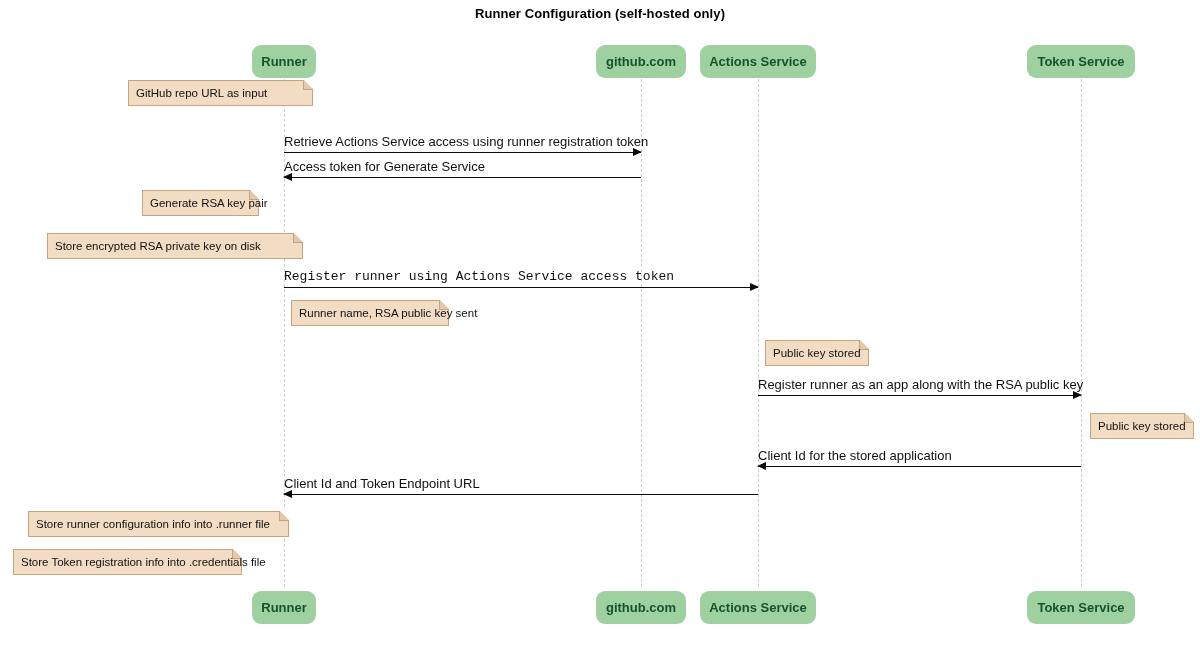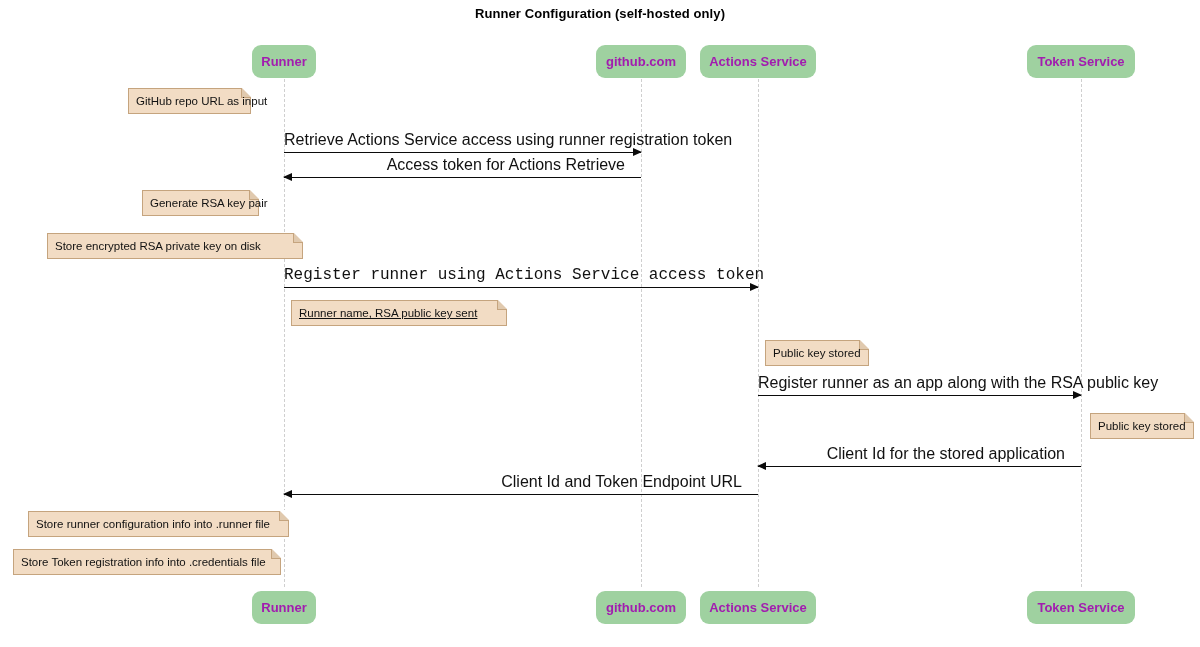--- a/index.html
+++ b/index.html
@@ -42,21 +42,21 @@
   .participant {
     position: absolute;
     height: 33px;
     background: #9FD1A0;
     border-radius: 9px;
     display: flex;
     align-items: center;
     justify-content: center;
     font-size: 13px;
     font-weight: bold;
-    color: #a21caf;
+    color: #14532d;
     box-sizing: border-box;
     padding: 0 13px;
     white-space: nowrap;
   }
   
   .note {
     position: absolute;
     background: #F2DCC4;
     border: 1px solid #C5A47E;
     box-sizing: border-box;
@@ -119,23 +119,23 @@
     border-left: 9px solid #0b0b0b;
   }
   .msg.to-left .head {
     left: -1px;
     border-right: 9px solid #0b0b0b;
   }
   .msg .label {
     position: absolute;
     bottom: 4px;
     left: 0;
-    right: 16px;
-    text-align: right;
-    font-size: 16px;
+    right: 10px;
+    text-align: left;
+    font-size: 13px;
     color: #111111;
     white-space: nowrap;
   }
 </style>
 </head>
 <body>
 
 <div id="diagram">
 
   <div class="title">Runner Configuration (self-hosted only)</div>
@@ -176,21 +176,21 @@
     </div>
   <div id="messages">
       <div class="msg to-right" style="left: 284px; width: 357px; top: 152px;">
         <div class="line"></div>
         <div class="head"></div>
         <div class="label">Retrieve Actions Service access using runner registration token</div>
       </div>
       <div class="msg to-left" style="left: 284px; width: 357px; top: 177px;">
         <div class="line"></div>
         <div class="head"></div>
-        <div class="label">Access token for Actions Retrieve</div>
+        <div class="label">Access token for Generate Service</div>
       </div>
       <div class="msg to-right" style="left: 284px; width: 474px; top: 287px; font-family: Liberation Mono, monospace;">
         <div class="line"></div>
         <div class="head"></div>
         <div class="label">Register runner using Actions Service access token</div>
       </div>
       <div class="msg to-right" style="left: 758px; width: 323px; top: 395px;">
         <div class="line"></div>
         <div class="head"></div>
         <div class="label">Register runner as an app along with the RSA public key</div>
@@ -200,47 +200,47 @@
         <div class="head"></div>
         <div class="label">Client Id for the stored application</div>
       </div>
       <div class="msg to-left" style="left: 284px; width: 474px; top: 494px;">
         <div class="line"></div>
         <div class="head"></div>
         <div class="label">Client Id and Token Endpoint URL</div>
       </div>
     </div>
   <div id="notes">
-      <div class="note" style="left: 128px; top: 88px; width: 123px;">
+      <div class="note" style="left: 128px; top: 80px; width: 185px;">
         <div class="fold"></div>
         <span class="note-text">GitHub repo URL as input</span>
       </div>
       <div class="note" style="left: 142px; top: 190px; width: 117px;">
         <div class="fold"></div>
         <span class="note-text">Generate RSA key pair</span>
       </div>
       <div class="note" style="left: 47px; top: 233px; width: 256px;">
         <div class="fold"></div>
         <span class="note-text">Store encrypted RSA private key on disk</span>
       </div>
-      <div class="note" style="left: 291px; top: 300px; width: 216px; text-decoration: underline;">
+      <div class="note" style="left: 291px; top: 300px; width: 158px;">
         <div class="fold"></div>
         <span class="note-text">Runner name, RSA public key sent</span>
       </div>
       <div class="note" style="left: 765px; top: 340px; width: 104px;">
         <div class="fold"></div>
         <span class="note-text">Public key stored</span>
       </div>
       <div class="note" style="left: 1090px; top: 413px; width: 104px;">
         <div class="fold"></div>
         <span class="note-text">Public key stored</span>
       </div>
       <div class="note" style="left: 28px; top: 511px; width: 261px;">
         <div class="fold"></div>
         <span class="note-text">Store runner configuration info into .runner file</span>
       </div>
-      <div class="note" style="left: 13px; top: 549px; width: 268px;">
+      <div class="note" style="left: 13px; top: 549px; width: 229px;">
         <div class="fold"></div>
         <span class="note-text">Store Token registration info into .credentials file</span>
       </div>
     </div>
 
 </div>
 
 </body></html>

